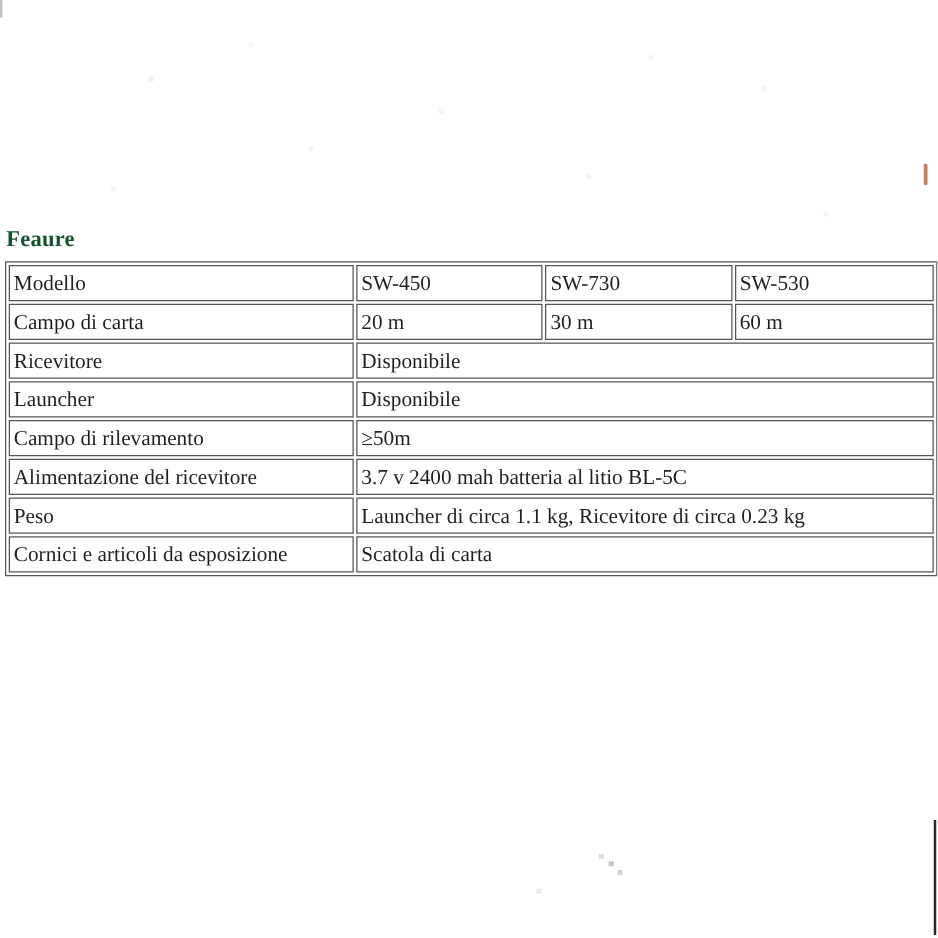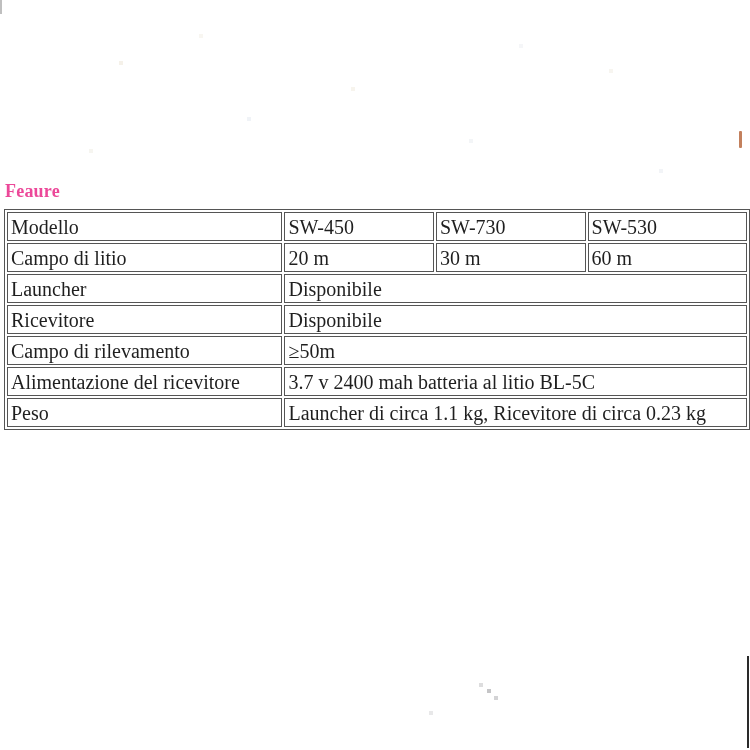--- a/index.html
+++ b/index.html
@@ -19,38 +19,38 @@
     color: var(--text);
   }
   .page { position: absolute; inset: 0; overflow: hidden; }
 
   .title {
     position: absolute;
     left: 5px; top: 181px;
     margin: 0;
     font-size: 18px;
     font-weight: bold;
-    color: #ec4899;
+    color: #14532d;
     letter-spacing: 0.2px;
   }
 
   table.spec-table {
     position: absolute;
     left: 4px; top: 209px;
     border-collapse: separate;
     border-spacing: 2px;
     border: 1px solid var(--border);
     table-layout: fixed;
     background: var(--bg);
   }
   table.spec-table td {
     border: 1px solid var(--border);
     height: 29px;
     padding: 0 6px 0 3px;
-    font-size: 20px;
+    font-size: 17px;
     line-height: 20px;
     vertical-align: middle;
     white-space: nowrap;
     overflow: hidden;
     color: var(--text);
   }
   col.c1 { width: 277px; }
   col.c2 { width: 150px; }
   col.c3 { width: 150px; }
   col.c4 { width: 160px; }
@@ -93,45 +93,49 @@
         <col class="c4">
     </colgroup>
     <tbody>
       <tr>
         <td>Modello</td>
         <td>SW-450</td>
         <td>SW-730</td>
         <td>SW-530</td>
       </tr>
       <tr>
-        <td>Campo di litio</td>
+        <td>Campo di carta</td>
         <td>20 m</td>
         <td>30 m</td>
         <td>60 m</td>
       </tr>
       <tr>
-        <td>Launcher</td>
+        <td>Ricevitore</td>
         <td colspan="3">Disponibile</td>
       </tr>
       <tr>
-        <td>Ricevitore</td>
+        <td>Launcher</td>
         <td colspan="3">Disponibile</td>
       </tr>
       <tr>
         <td>Campo di rilevamento</td>
         <td colspan="3">≥50m</td>
       </tr>
       <tr>
         <td>Alimentazione del ricevitore</td>
         <td colspan="3">3.7 v 2400 mah batteria al litio BL-5C</td>
       </tr>
       <tr>
         <td>Peso</td>
         <td colspan="3">Launcher di circa 1.1 kg, Ricevitore di circa 0.23 kg</td>
       </tr>
+      <tr>
+        <td>Cornici e articoli da esposizione</td>
+        <td colspan="3">Scatola di carta</td>
+      </tr>
     </tbody>
   </table>
 
   <div class="artifact edge-mark-topleft"></div>
   <div class="artifact orange-dash"></div>
   <div class="artifact edge-line-bottomright"></div>
   <div class="artifact speckles"></div>
 
 </div>
 

